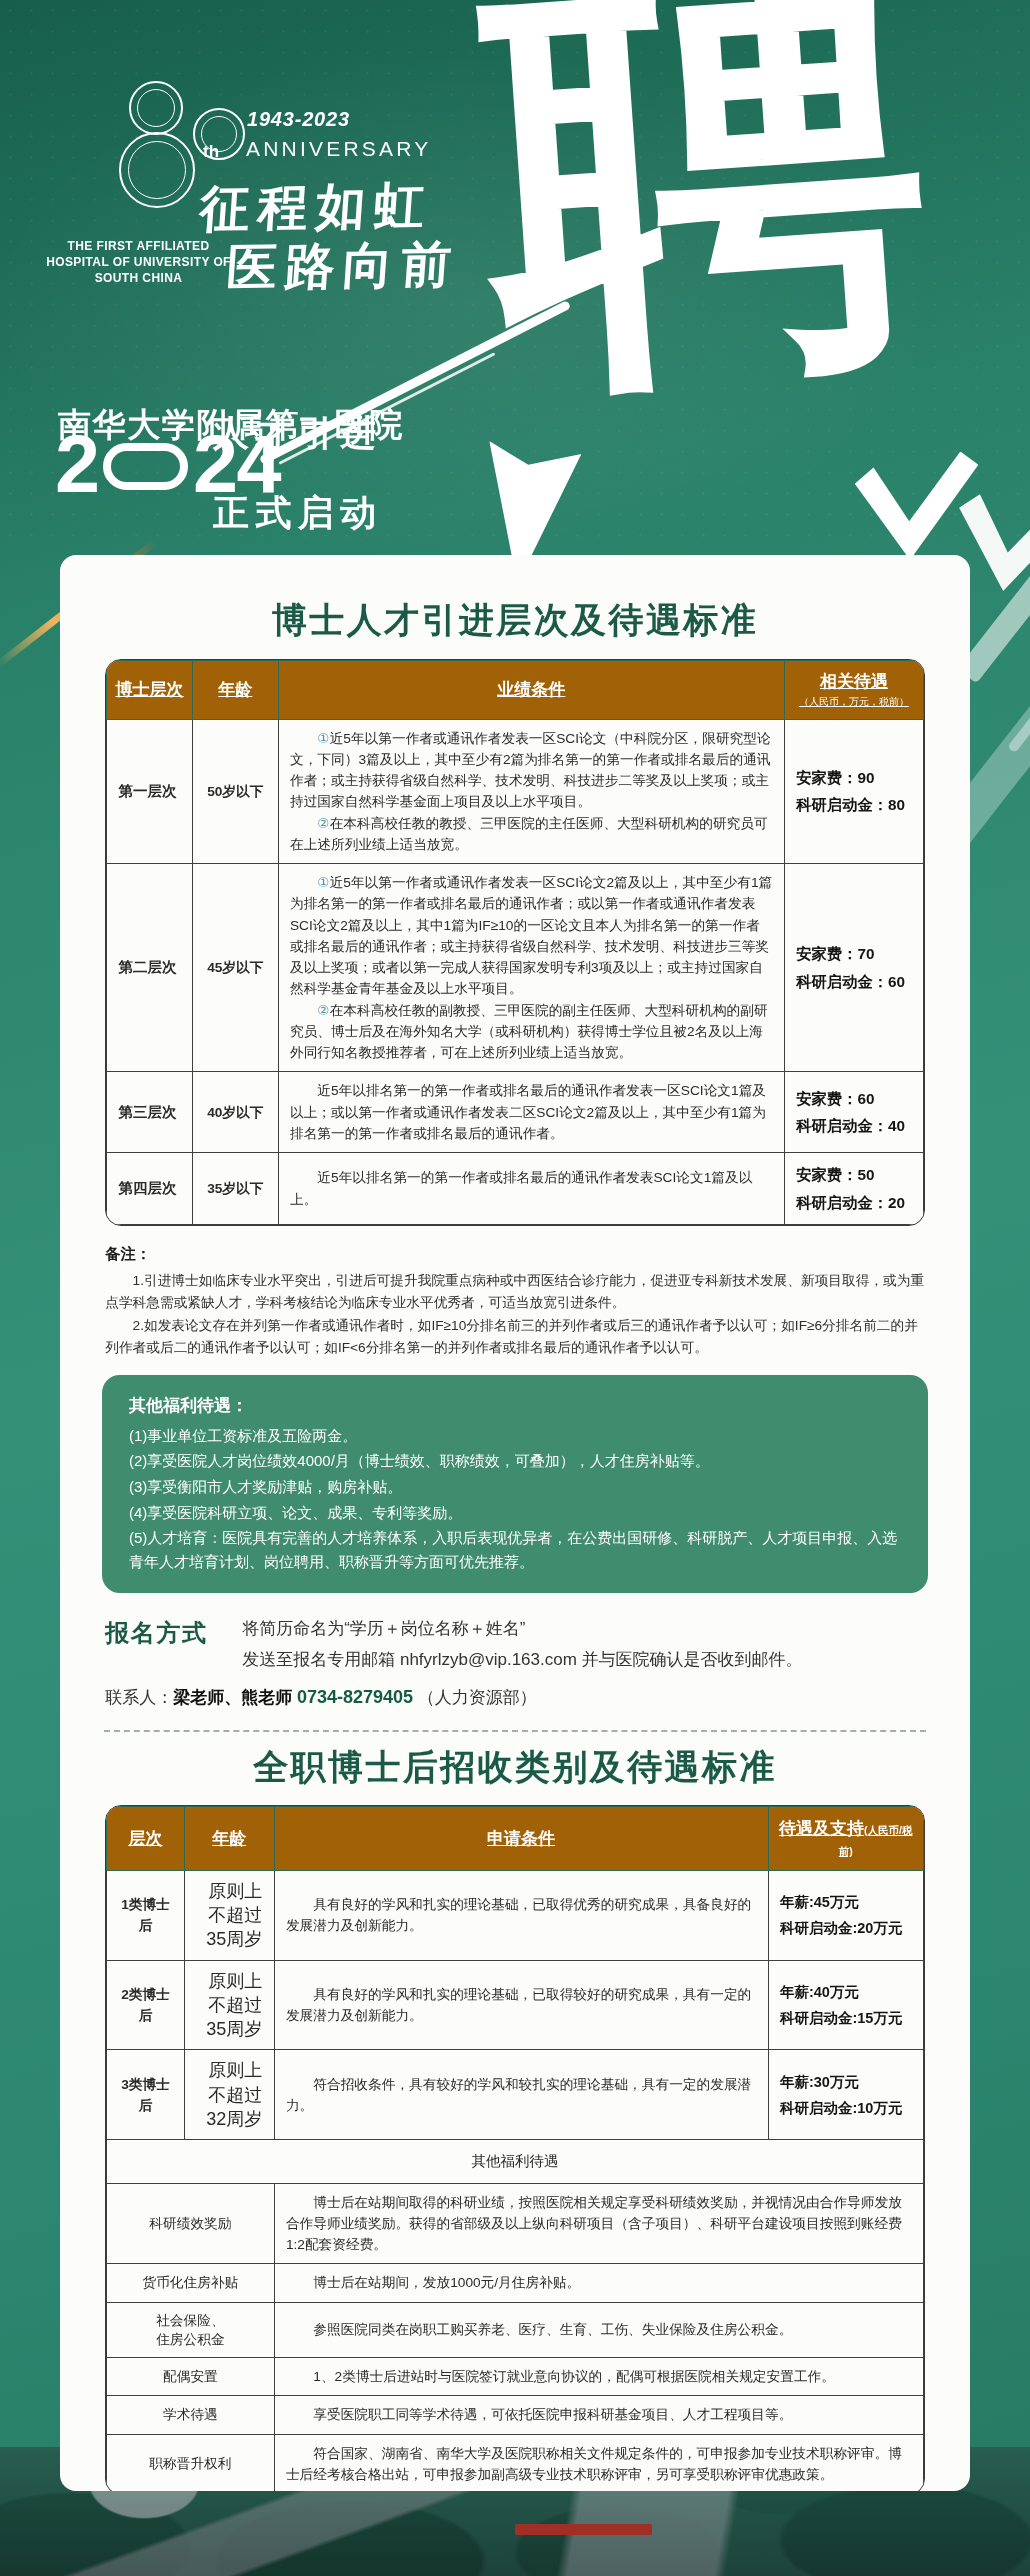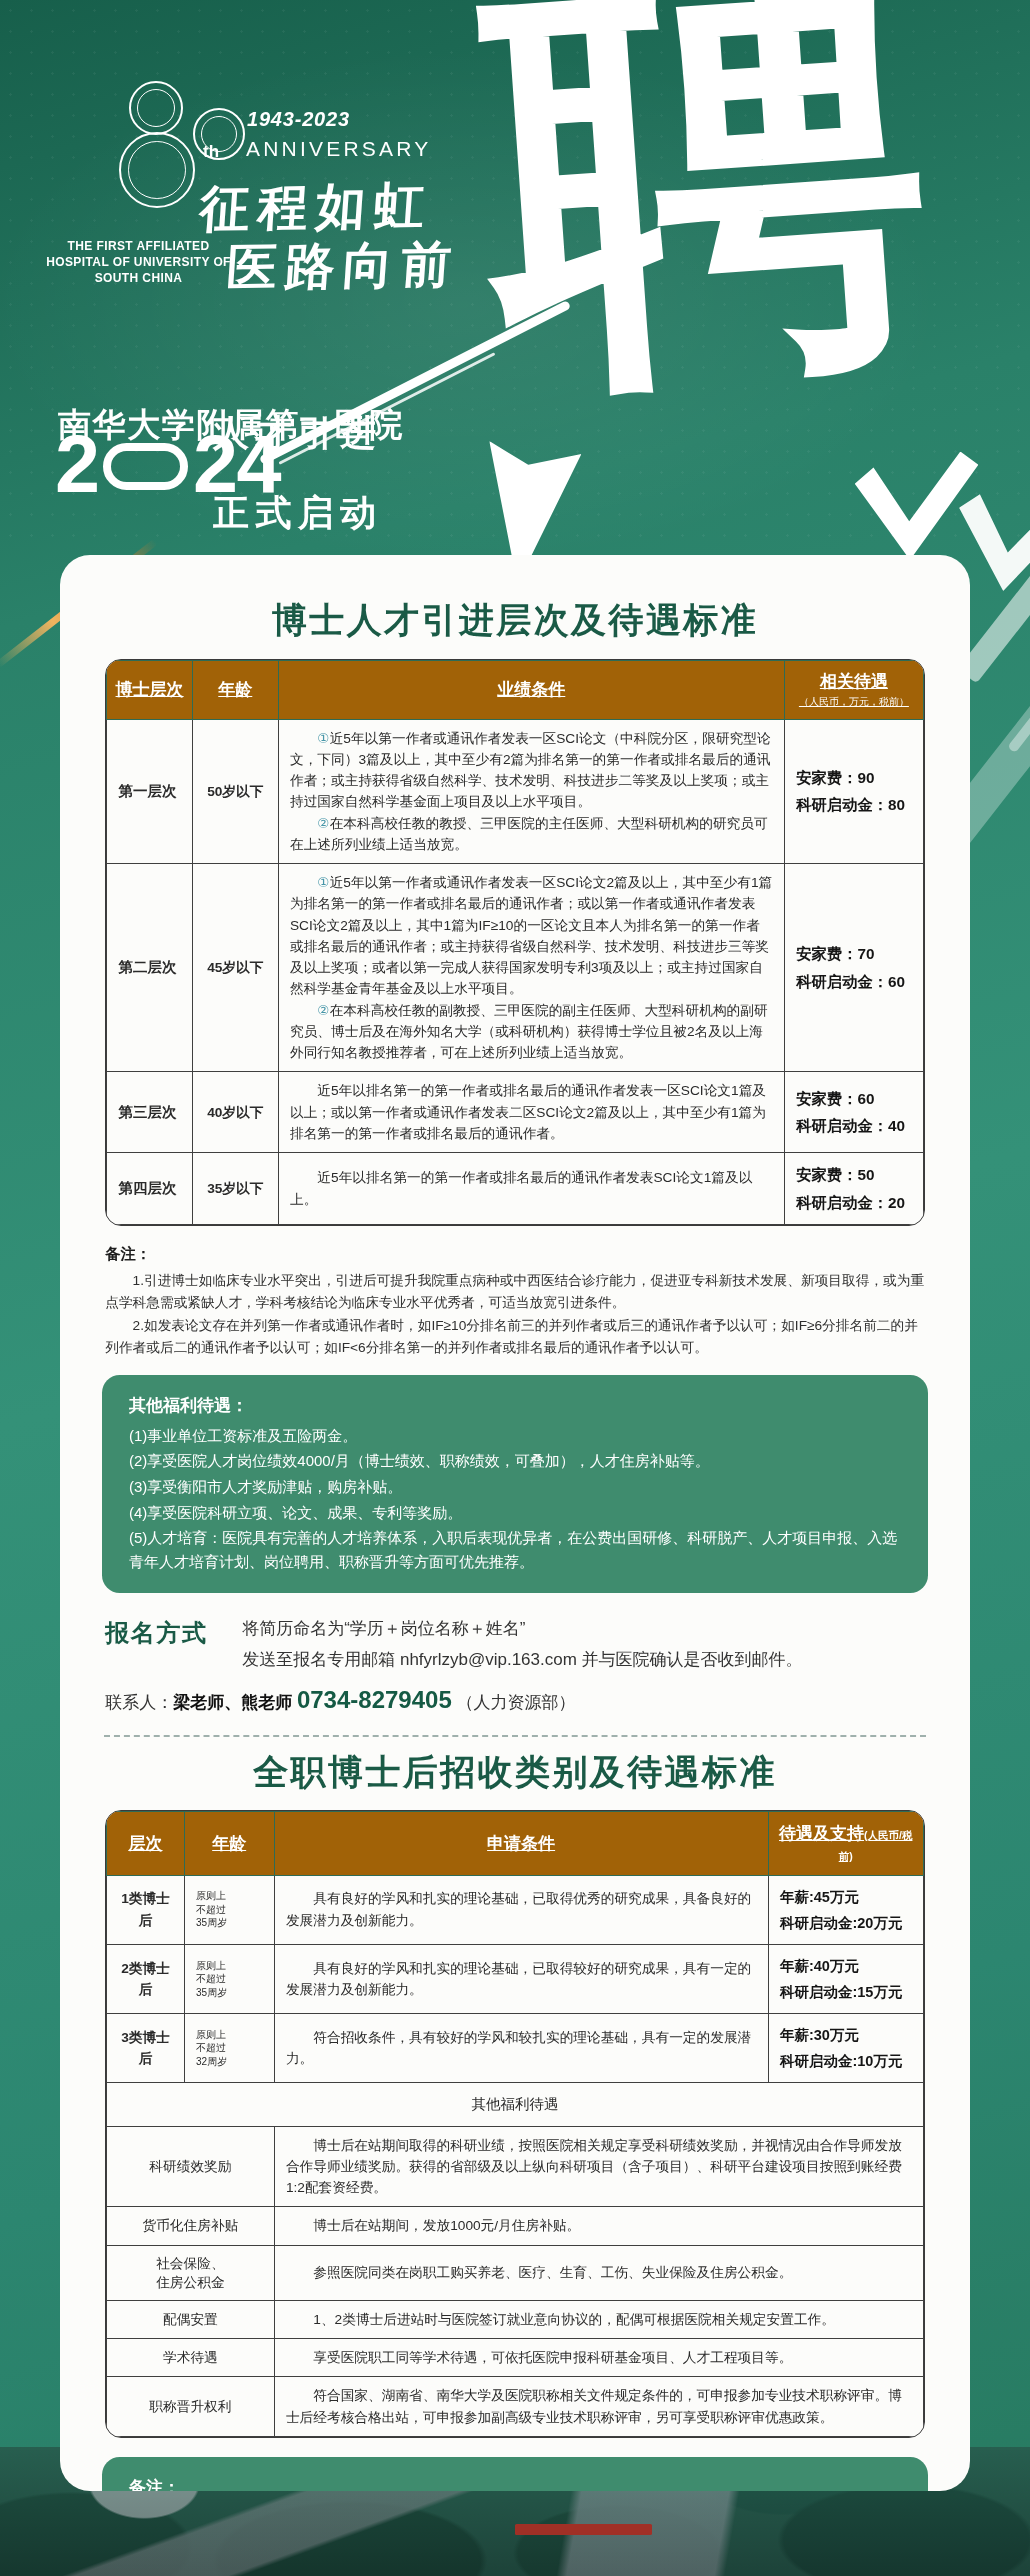--- a/index.html
+++ b/index.html
@@ -39,21 +39,21 @@
     clip-path:polygon(0 38%,14% 22%,48% 66%,84% 0,100% 10%,52% 100%);}
   .chev.c1{left:853px;top:447px;transform:rotate(6deg);}
   .chev.c2{left:954px;top:479px;transform:rotate(14deg);opacity:.95;}
   .stripe{position:absolute;background:#fff;border-radius:4.8px;}
   .stripe.p1{left:902px;top:531px;width:338px;height:24px;opacity:.55;transform:rotate(-52deg);}
   .stripe.p2{left:946px;top:612px;width:338px;height:9.7px;opacity:.4;transform:rotate(-52deg);}
   .stripe.p3{left:877px;top:692px;width:346px;height:37px;opacity:.3;transform:rotate(-52deg);}
   .gold{position:absolute;left:-24px;top:600px;width:201px;height:7.2px;border-radius:4px;z-index:1;
     background:linear-gradient(90deg,rgba(233,160,70,0),#f0b45f 35%,#cd7c2e 70%,rgba(200,120,40,0));transform:rotate(-38deg);}
   
-  .card{position:absolute;left:60px;top:555px;width:910px;height:1936px;background:#fcfcfa;border-radius:30px;
+  .card{position:absolute;left:60px;top:555px;width:910px;height:1936px;background:#fcfcfa;border-radius:16px;
     z-index:2;box-sizing:border-box;padding:31px 42px;overflow:hidden;color:#2a2a2a;}
   .sec-title{margin:11.3px 0 14.5px 0;text-align:center;color:#1a5a46;font-size:35px;font-weight:bold;letter-spacing:2.4px;}
   .tblwrap{border:1.2px solid #3a3a3a;border-radius:16px;overflow:hidden;margin:0 3.2px;}
   table{border-collapse:collapse;width:100%;font-size:13.7px;}
   th{background:#a16207;color:#fff;font-size:17px;font-weight:bold;padding:9.7px 4.8px;border:0.8px solid #2e6b55;text-decoration:underline;}
   th .subnote{display:block;font-size:10px;font-weight:normal;margin-top:1.6px;letter-spacing:0;}
   th .inote{font-size:10.5px;font-weight:bold;}
   td{border:0.8px solid #3f3f3f;padding:8px 11.3px;line-height:1.55;vertical-align:middle;}
   td.lv{font-weight:bold;font-size:14.5px;text-align:left;}
   td.agec{font-weight:bold;font-size:13.7px;text-align:center;}
@@ -65,24 +65,24 @@
   .notes .nt{font-weight:bold;font-size:15.3px;margin-bottom:3.2px;color:#1e1e1e;}
   .notes p{margin:1.6px 0;text-indent:2em;}
   .greenbox{margin:16px 0 0 0;background:#3f8c6e;border-radius:17.7px;padding:17.7px 27px;color:#fff;font-size:15px;line-height:1.55;}
   .greenbox .gt{font-weight:bold;font-size:17px;margin-bottom:4.8px;}
   .greenbox p{margin:2.4px 0;}
   .apply{display:flex;margin:21px 3.2px 0 3.2px;align-items:flex-start;}
   .apply .alabel{width:137px;flex:none;color:#1a5a46;font-size:24px;font-weight:bold;letter-spacing:1.6px;padding-top:3.2px;}
   .apply .alines{font-size:17px;line-height:1.8;color:#333;}
   .contact{margin:11.3px 3.2px 0 3.2px;font-size:17px;color:#333;}
   .contact .cn{font-weight:bold;color:#111;}
-  .contact .ph{font-weight:bold;color:#155a44;font-size:24px;}
+  .contact .ph{font-weight:bold;color:#155a44;font-size:18px;}
   .divider{border:none;border-top:2.4px dashed #9fb0ac;margin:21px 1.6px 0 1.6px;}
   td.lv2{font-weight:bold;font-size:13.7px;text-align:center;}
-  td.age2{font-size:10px;text-align:left;line-height:1.35;}
+  td.age2{font-size:18px;text-align:right;line-height:1.35;}
   td.ben2{font-weight:bold;font-size:14.5px;line-height:1.8;color:#151515;}
   td.span-row{text-align:center;font-size:14.5px;padding:10px;}
   td.wl{text-align:center;font-size:13.7px;line-height:1.4;}
   
   .photo{position:absolute;left:0;top:2447px;width:1030px;height:129px;z-index:1;background-color:#27564a;
     background-image:
       linear-gradient(100deg,transparent 55%,rgba(130,145,150,.85) 56%,rgba(130,145,150,.85) 70%,transparent 71%),
       linear-gradient(160deg,transparent 30%,rgba(120,132,135,.8) 31%,rgba(120,132,135,.8) 42%,transparent 43%),
       radial-gradient(56px 36px at 14% 28%,#9aa4a6 0,#9aa4a6 95%,transparent 100%),
       radial-gradient(121px 56px at 7% 78%,#1c453a 0,#1c453a 95%,transparent 100%),

